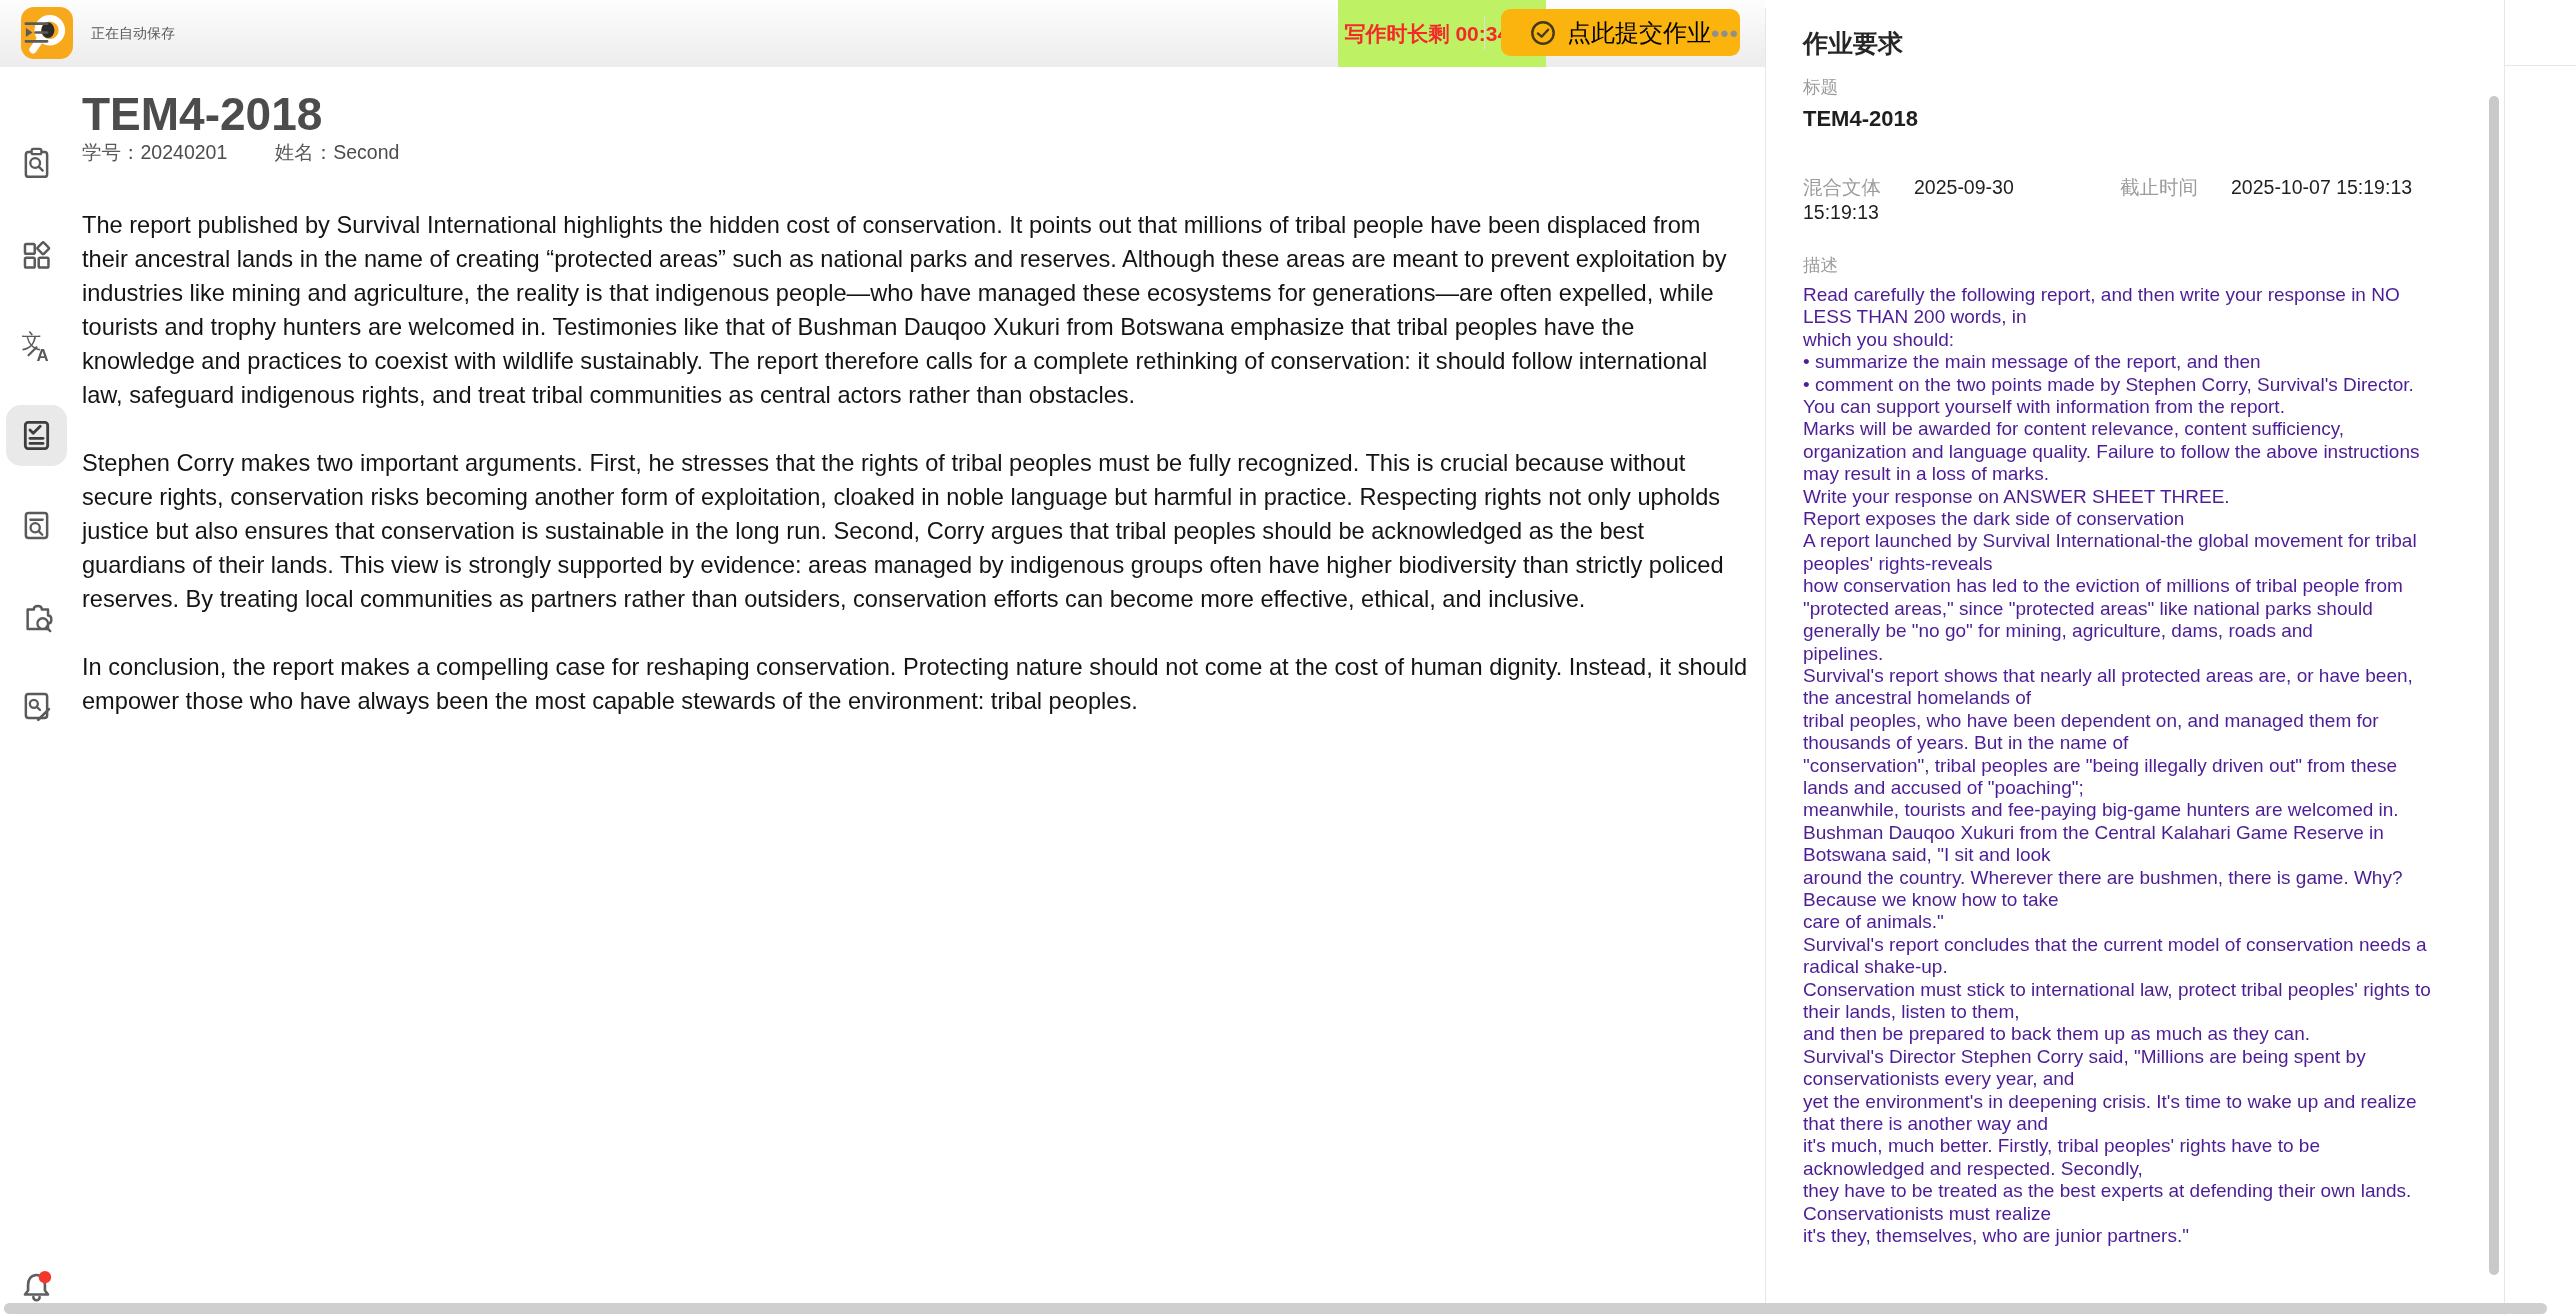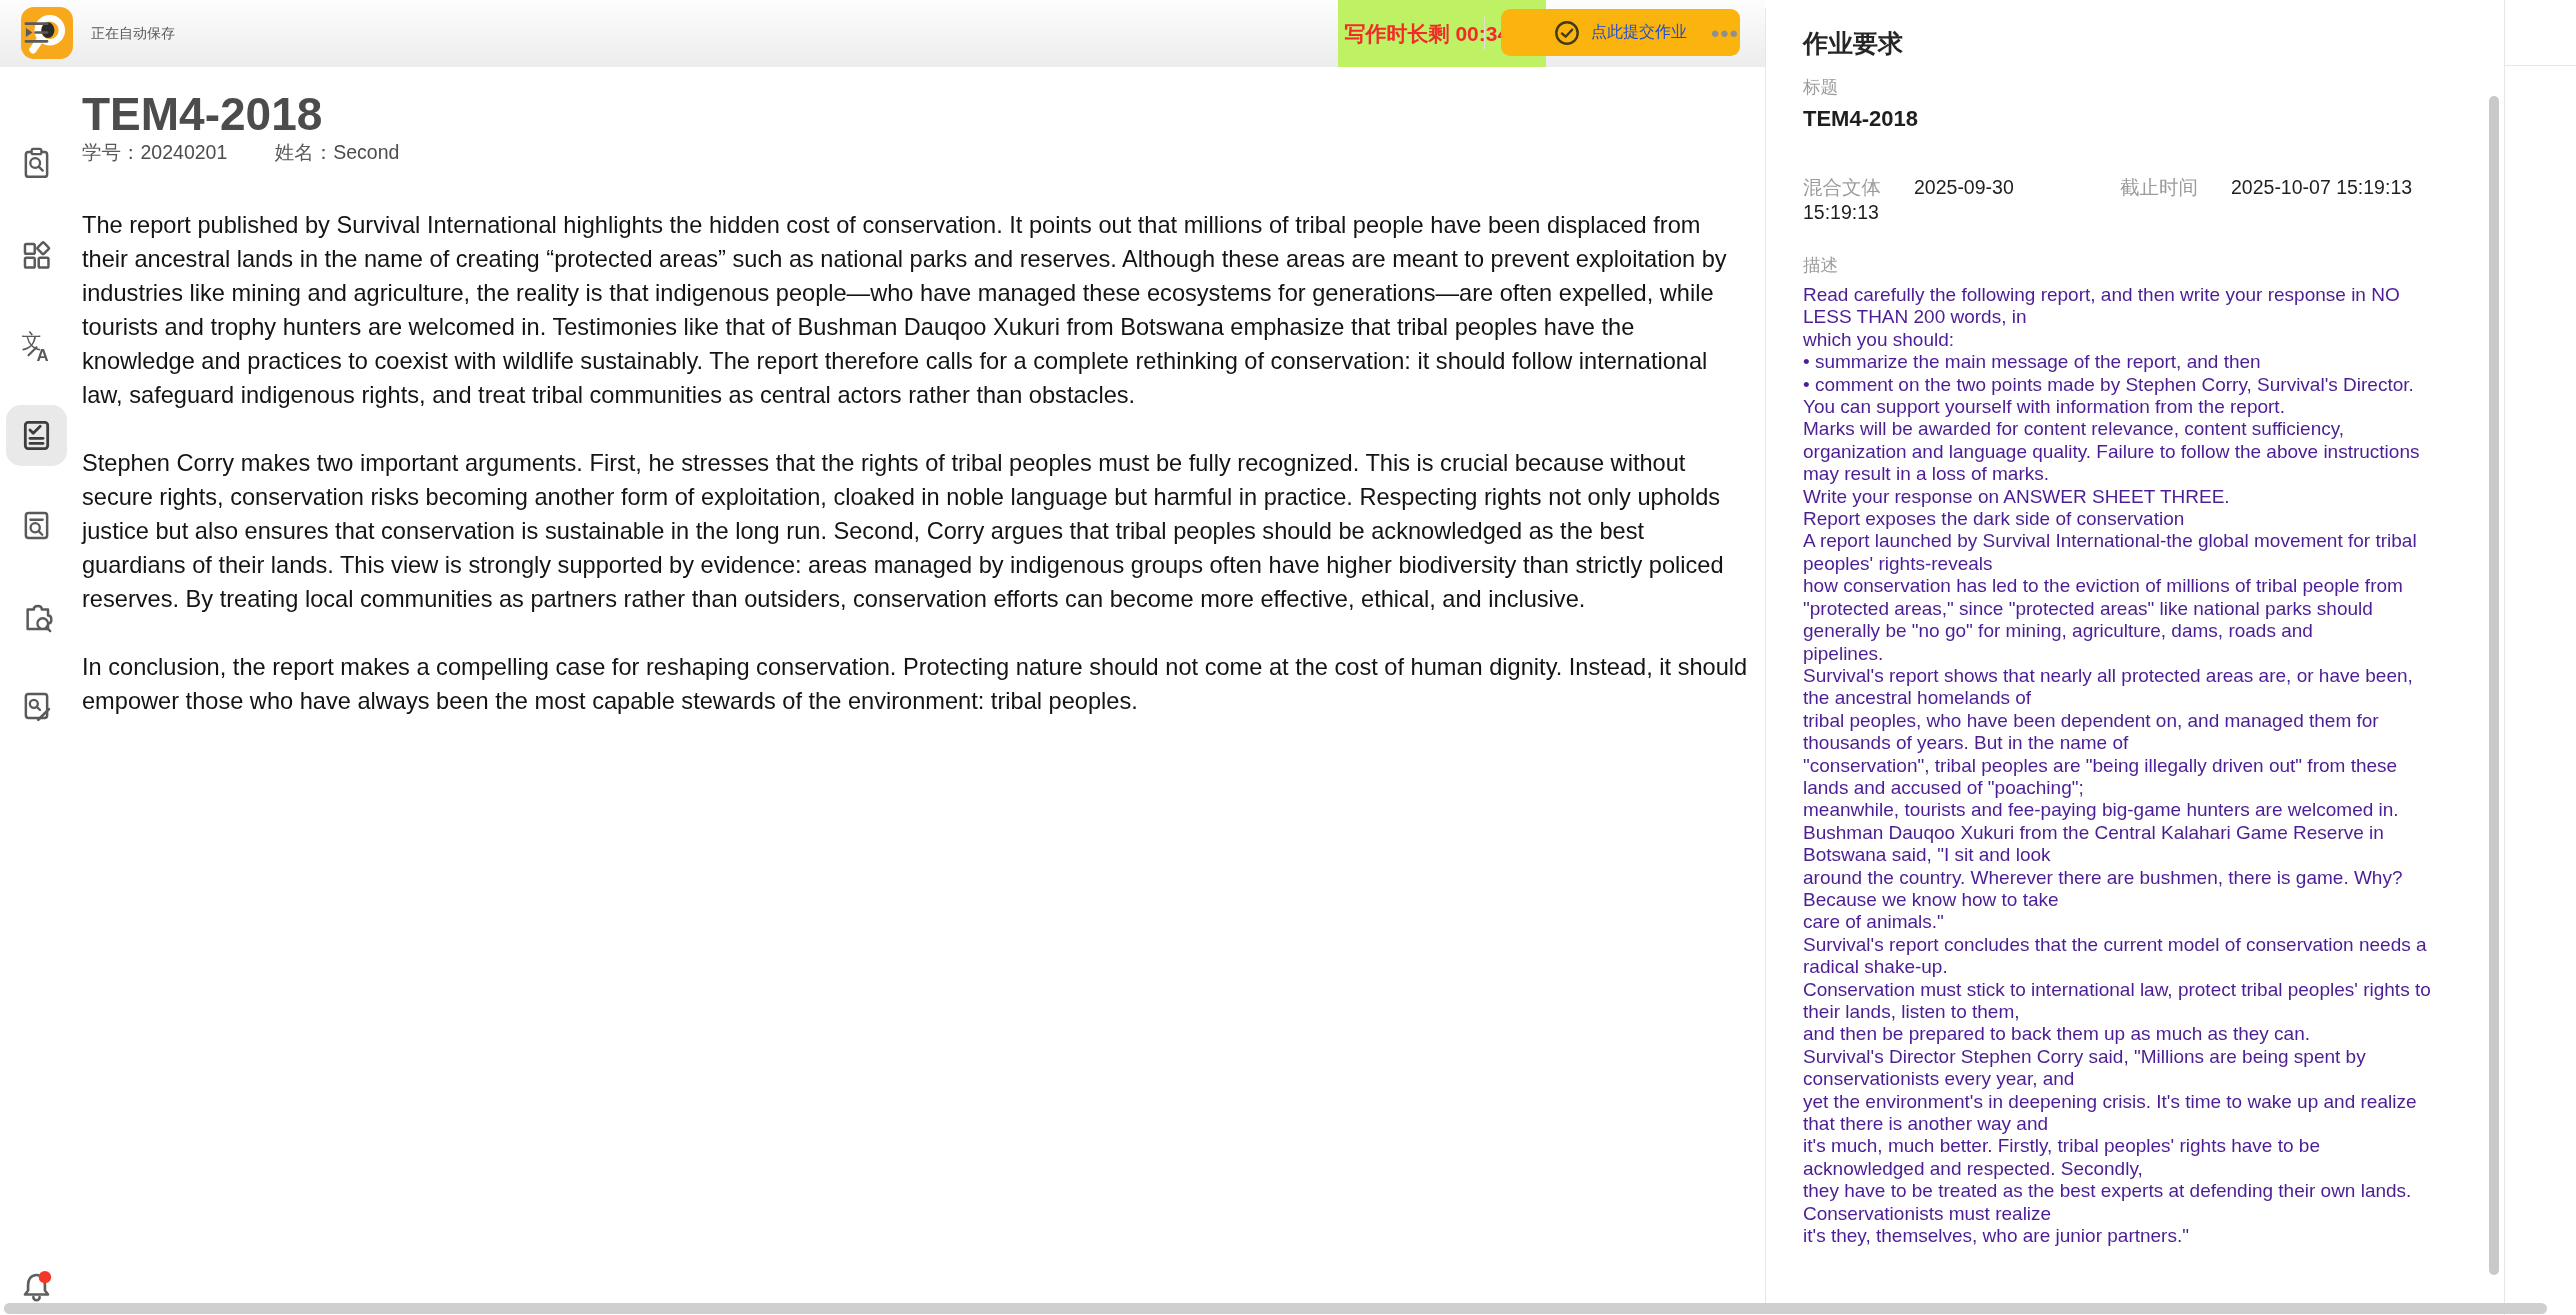--- a/index.html
+++ b/index.html
@@ -10,21 +10,21 @@
   .main-header{position:absolute;left:0;top:0;width:1765px;height:67px;
     background:linear-gradient(#fdfdfd,#ececec);}
   .logo{position:absolute;left:21px;top:7.4px;width:52px;height:52px;}
   .autosave{position:absolute;left:91px;top:0;height:67px;line-height:67px;
     font-size:14px;color:#595959;}
   .timer{position:absolute;left:1338px;top:0;width:208px;height:67px;background:#bef264;
     display:flex;align-items:center;justify-content:center;font-size:21px;font-weight:700;color:#f42a2a;white-space:nowrap;}
   .hdr-divider{position:absolute;left:1484px;top:16.7px;width:0.9px;height:33px;background:#e0e0e0;}
   .submit-btn{position:absolute;left:1501px;top:9.3px;width:239px;height:47px;background:#fbb30d;
     border:none;border-radius:9.3px;display:flex;align-items:center;justify-content:center;gap:11px;
-    font-size:16px;color:#1d4ed8;font-family:inherit;cursor:pointer;}
+    font-size:24px;color:#000000;font-family:inherit;cursor:pointer;}
   .more-dots{position:absolute;left:1711px;top:0;height:67px;line-height:67px;font-size:24px;
     letter-spacing:0.9px;color:#8f8f8f;cursor:pointer;}
 
   
   .essay-title{position:absolute;left:82px;top:87px;font-size:46px;font-weight:700;color:#4c4c4c;}
   .essay-meta{position:absolute;left:82px;top:139px;font-size:19.5px;color:#595959;}
   .essay-meta .val{color:#4d4d4d;}
   .meta-name{margin-left:42px;}
   .essay-body{position:absolute;left:82px;top:208px;width:1668px;height:1066px;
     font-size:23.6px;line-height:34px;color:#141414;white-space:pre-wrap;}

